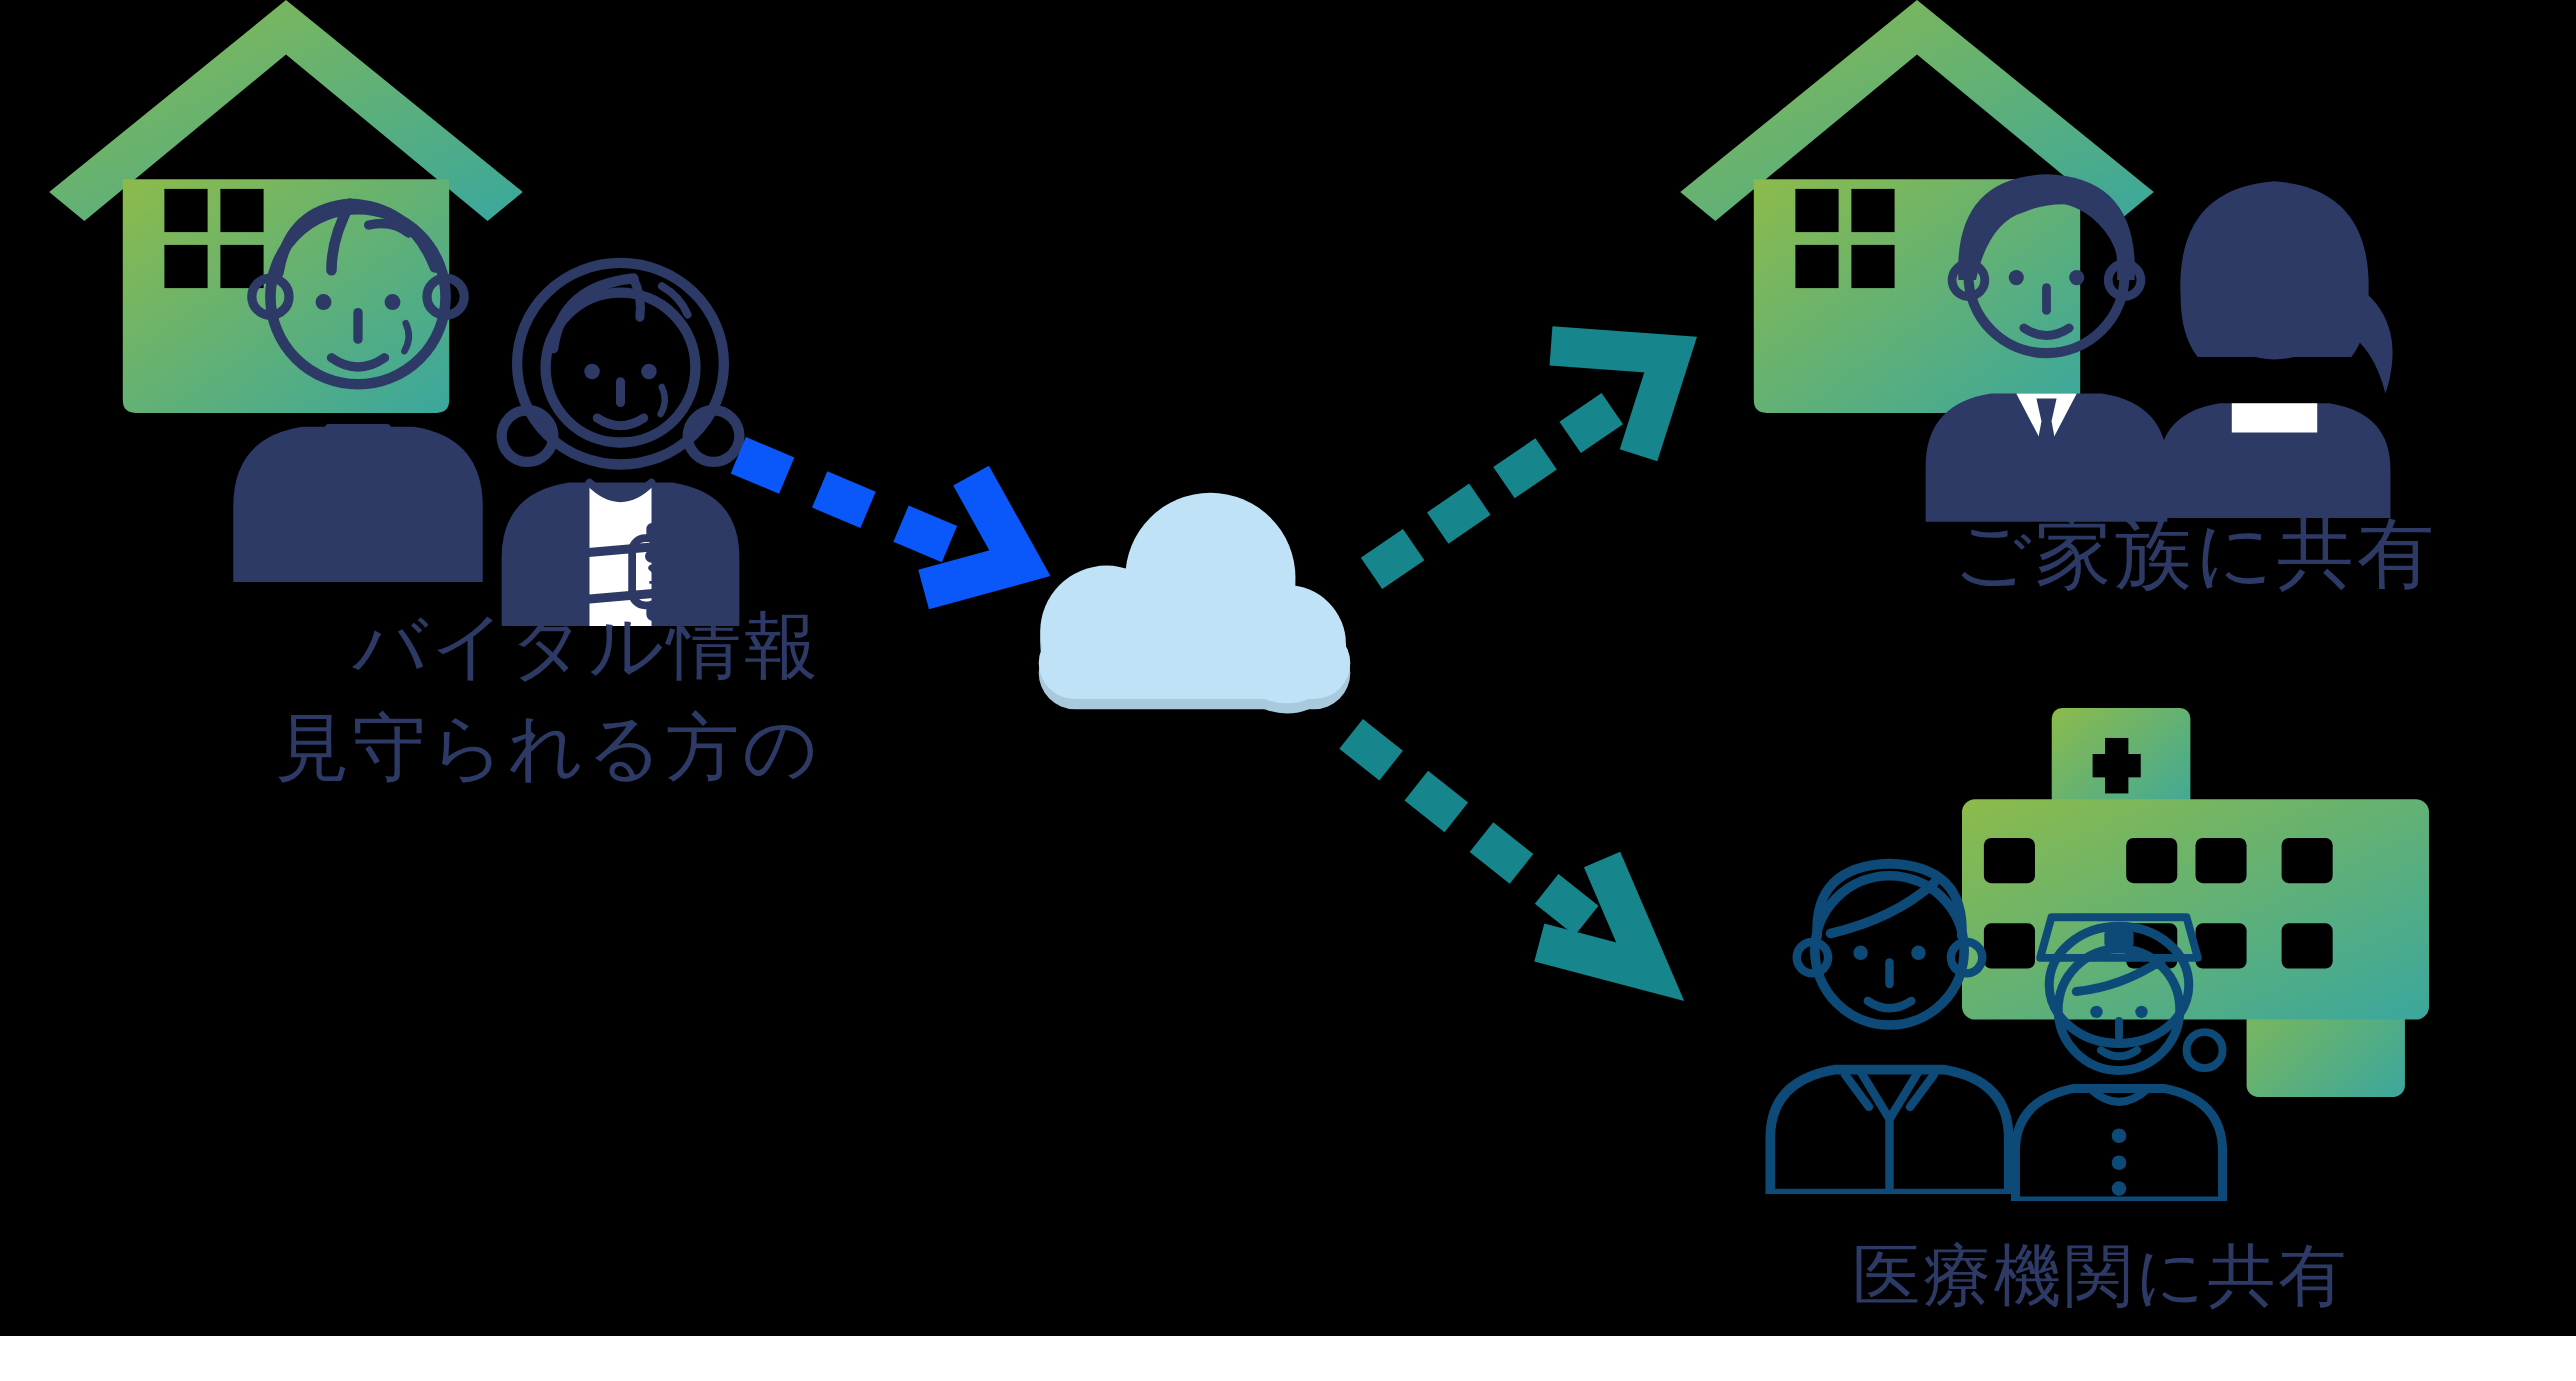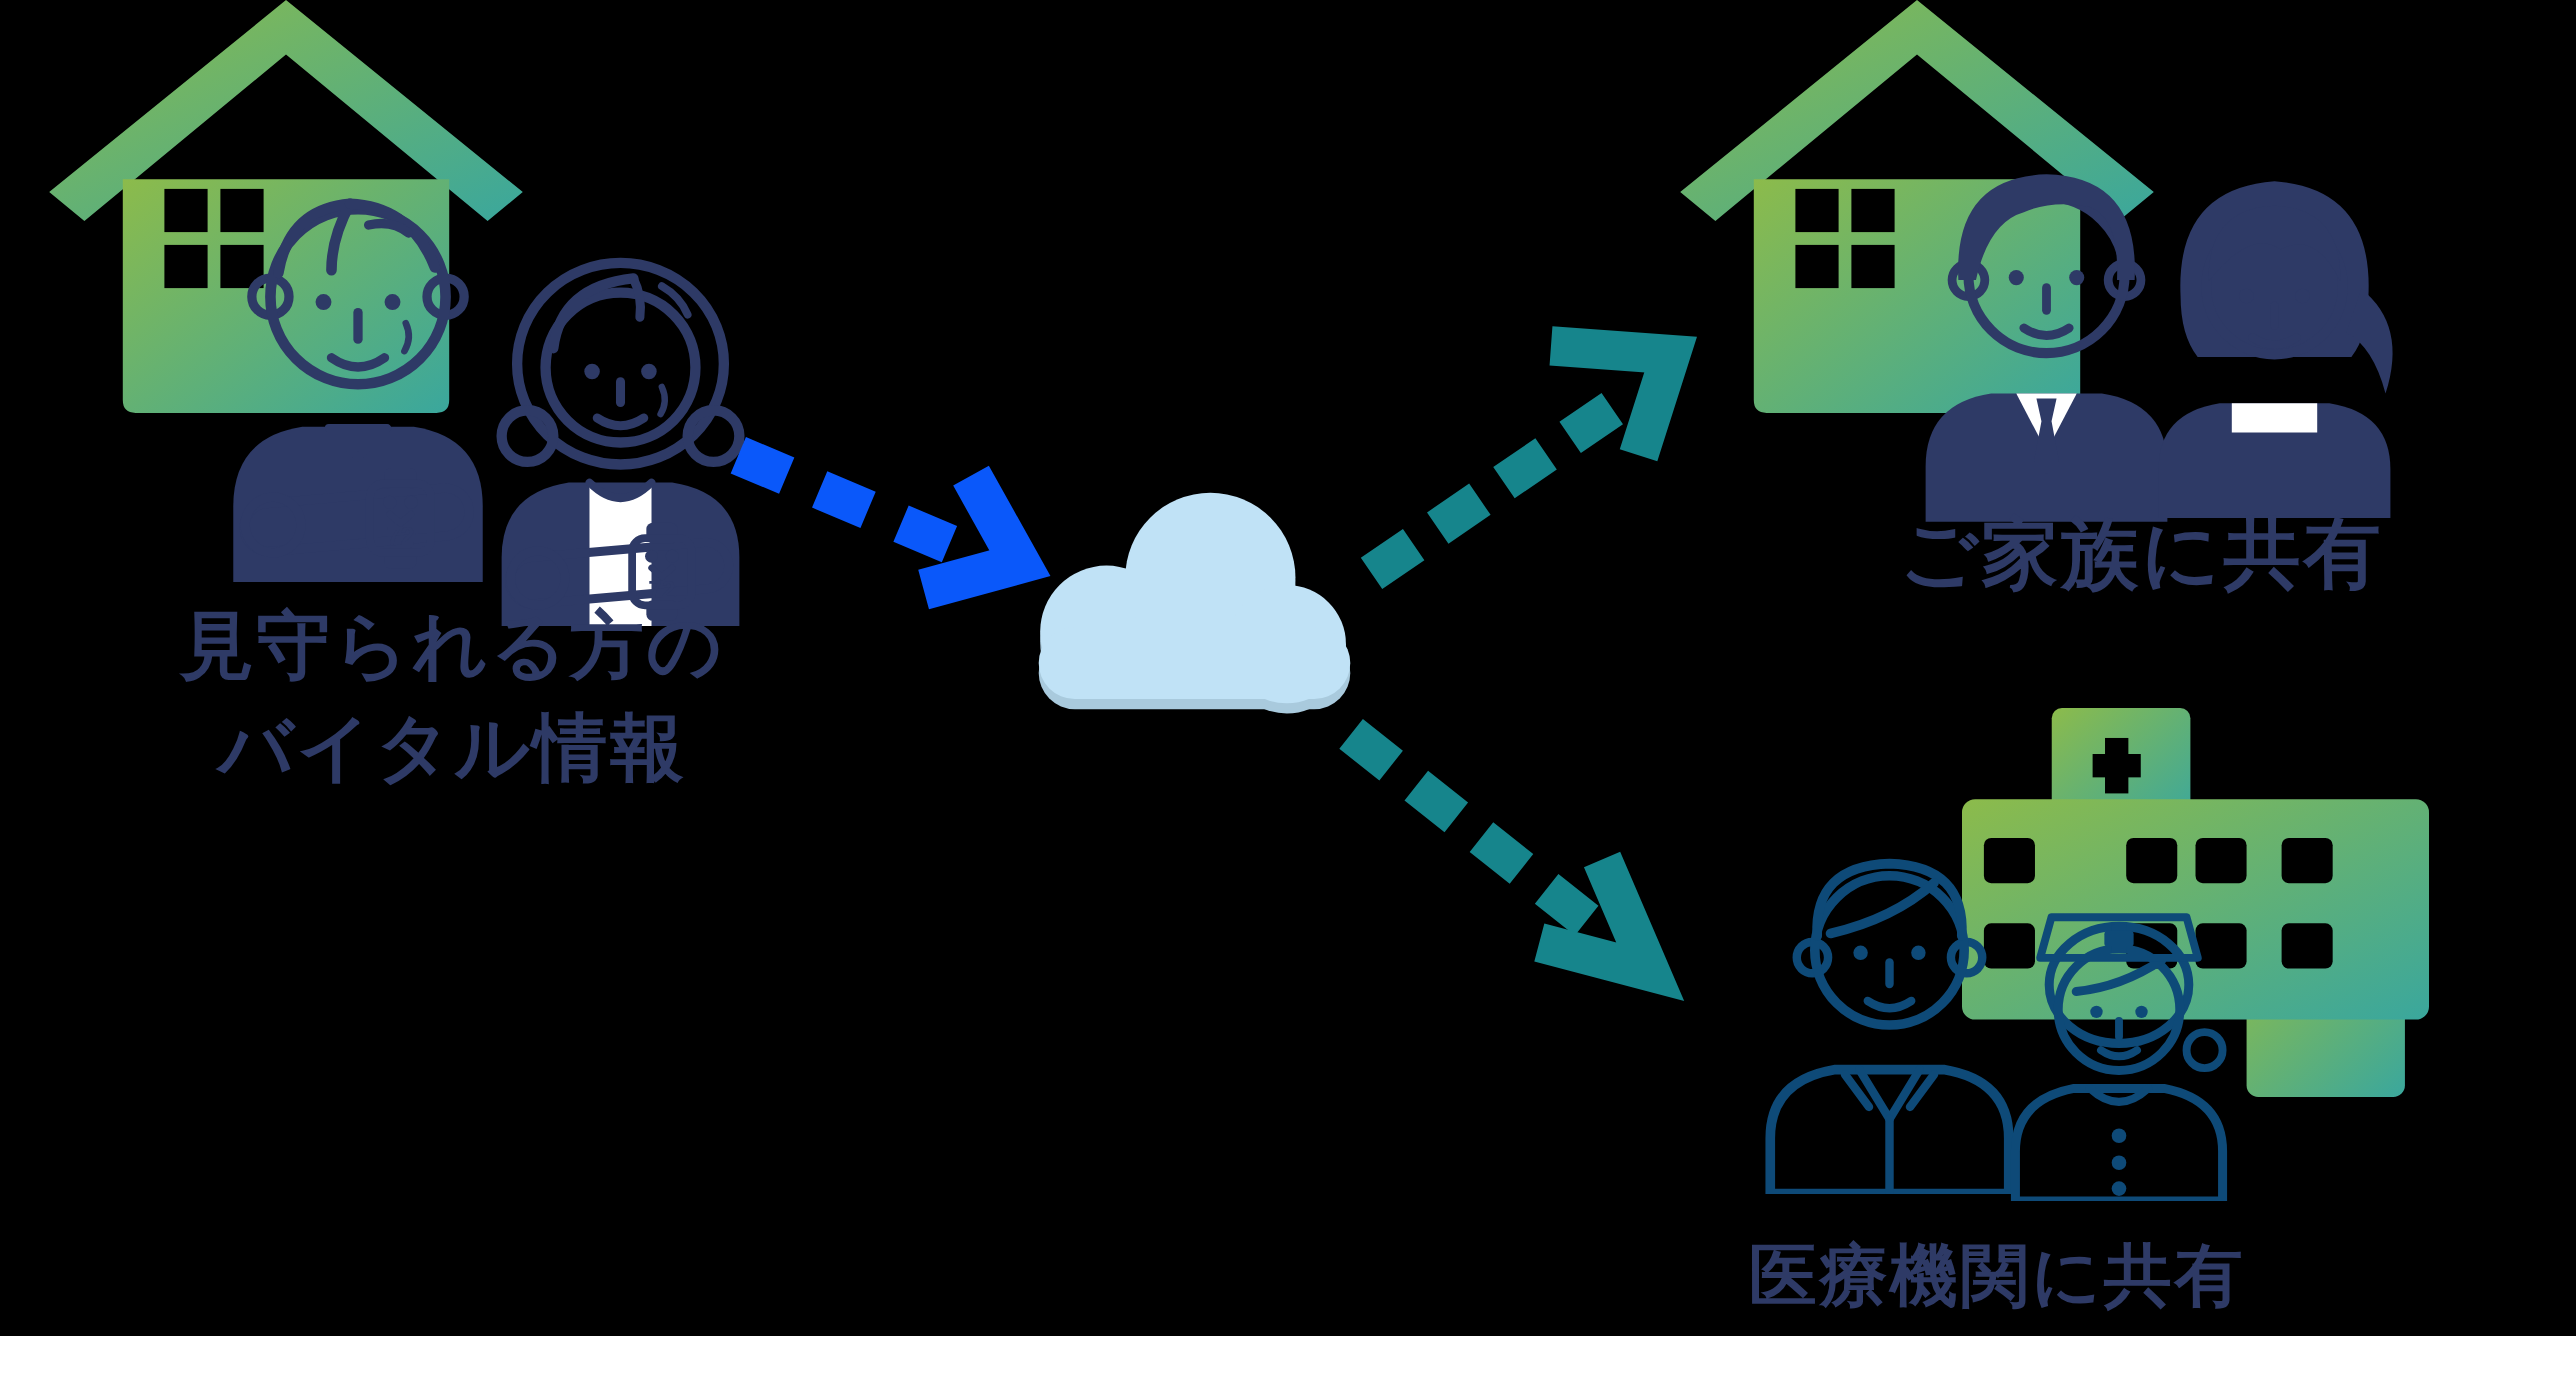--- a/index.html
+++ b/index.html
@@ -7,21 +7,21 @@
   .canvas{position:relative;width:2576px;height:1336px;background:var(--background);overflow:hidden}
   .abs{position:absolute}
   
   .w{fill:#fff}
   .n{fill:var(--navy)}
   .b{fill:var(--medical_blue)}
   .k{fill:#000}
   .ln{fill:none;stroke-linecap:round;stroke-linejoin:round}
   .sn{stroke:var(--navy)}
   .sb{stroke:var(--medical_blue)}
-  .caption{position:absolute;color:var(--navy);font-weight:700;text-align:center;
+  .caption{position:absolute;color:var(--navy);font-weight:400;text-align:right;
            line-height:1.38;letter-spacing:0.04em;font-family:"Liberation Sans","DejaVu Sans",sans-serif}
   .caption-vitals{left:84px;top:595px;width:737px;font-size:74px}
   .caption-family{left:1846px;top:500px;width:591px;font-size:77px}
   .caption-medical{left:1645px;top:1229px;width:704px;font-size:68px}
   .watch-num{font-size:19px;font-weight:800;fill:var(--navy);font-family:"Liberation Sans","DejaVu Sans",sans-serif}
   .dash{fill:none;stroke-linecap:butt}
   .chev{fill:none;stroke-linecap:butt;stroke-linejoin:miter}
 </style>
 </head>
 <body>
@@ -101,22 +101,22 @@
         <path d="M142,52 Q156,60 162,74" class="ln sn" stroke-width="6"></path>
         <circle cx="88" cy="118" r="6" class="n"></circle>
         <circle cx="132" cy="118" r="6" class="n"></circle>
         <path d="M110,126 L110,142" class="ln sn" stroke-width="7"></path>
         <path d="M92,154 Q110,166 128,154" class="ln sn" stroke-width="7"></path>
         <path d="M142,130 Q147,141 141,151" class="ln sn" stroke-width="5"></path>
       </g>
     </svg>
 
     <div class="caption caption-vitals">
+      <div>バイタル情報</div>
       <div>見守られる方の</div>
-      <div>バイタル情報</div>
     </div>
   </div>
 
   <svg class="abs" style="left:0;top:0" width="2576" height="1381" viewBox="0 0 3531 1893">
     <g style="stroke:var(--arrow_blue)">
       <line x1="1012" y1="624" x2="1302" y2="746" class="dash" stroke-width="54" stroke-dasharray="72 49"></line>
       <path d="M1331,652 L1398,772 L1266,808" class="chev" stroke-width="56"></path>
     </g>
     <g style="stroke:var(--arrow_teal)">
       <line x1="1880" y1="786" x2="2210" y2="560" class="dash" stroke-width="52" stroke-dasharray="70 40"></line>

